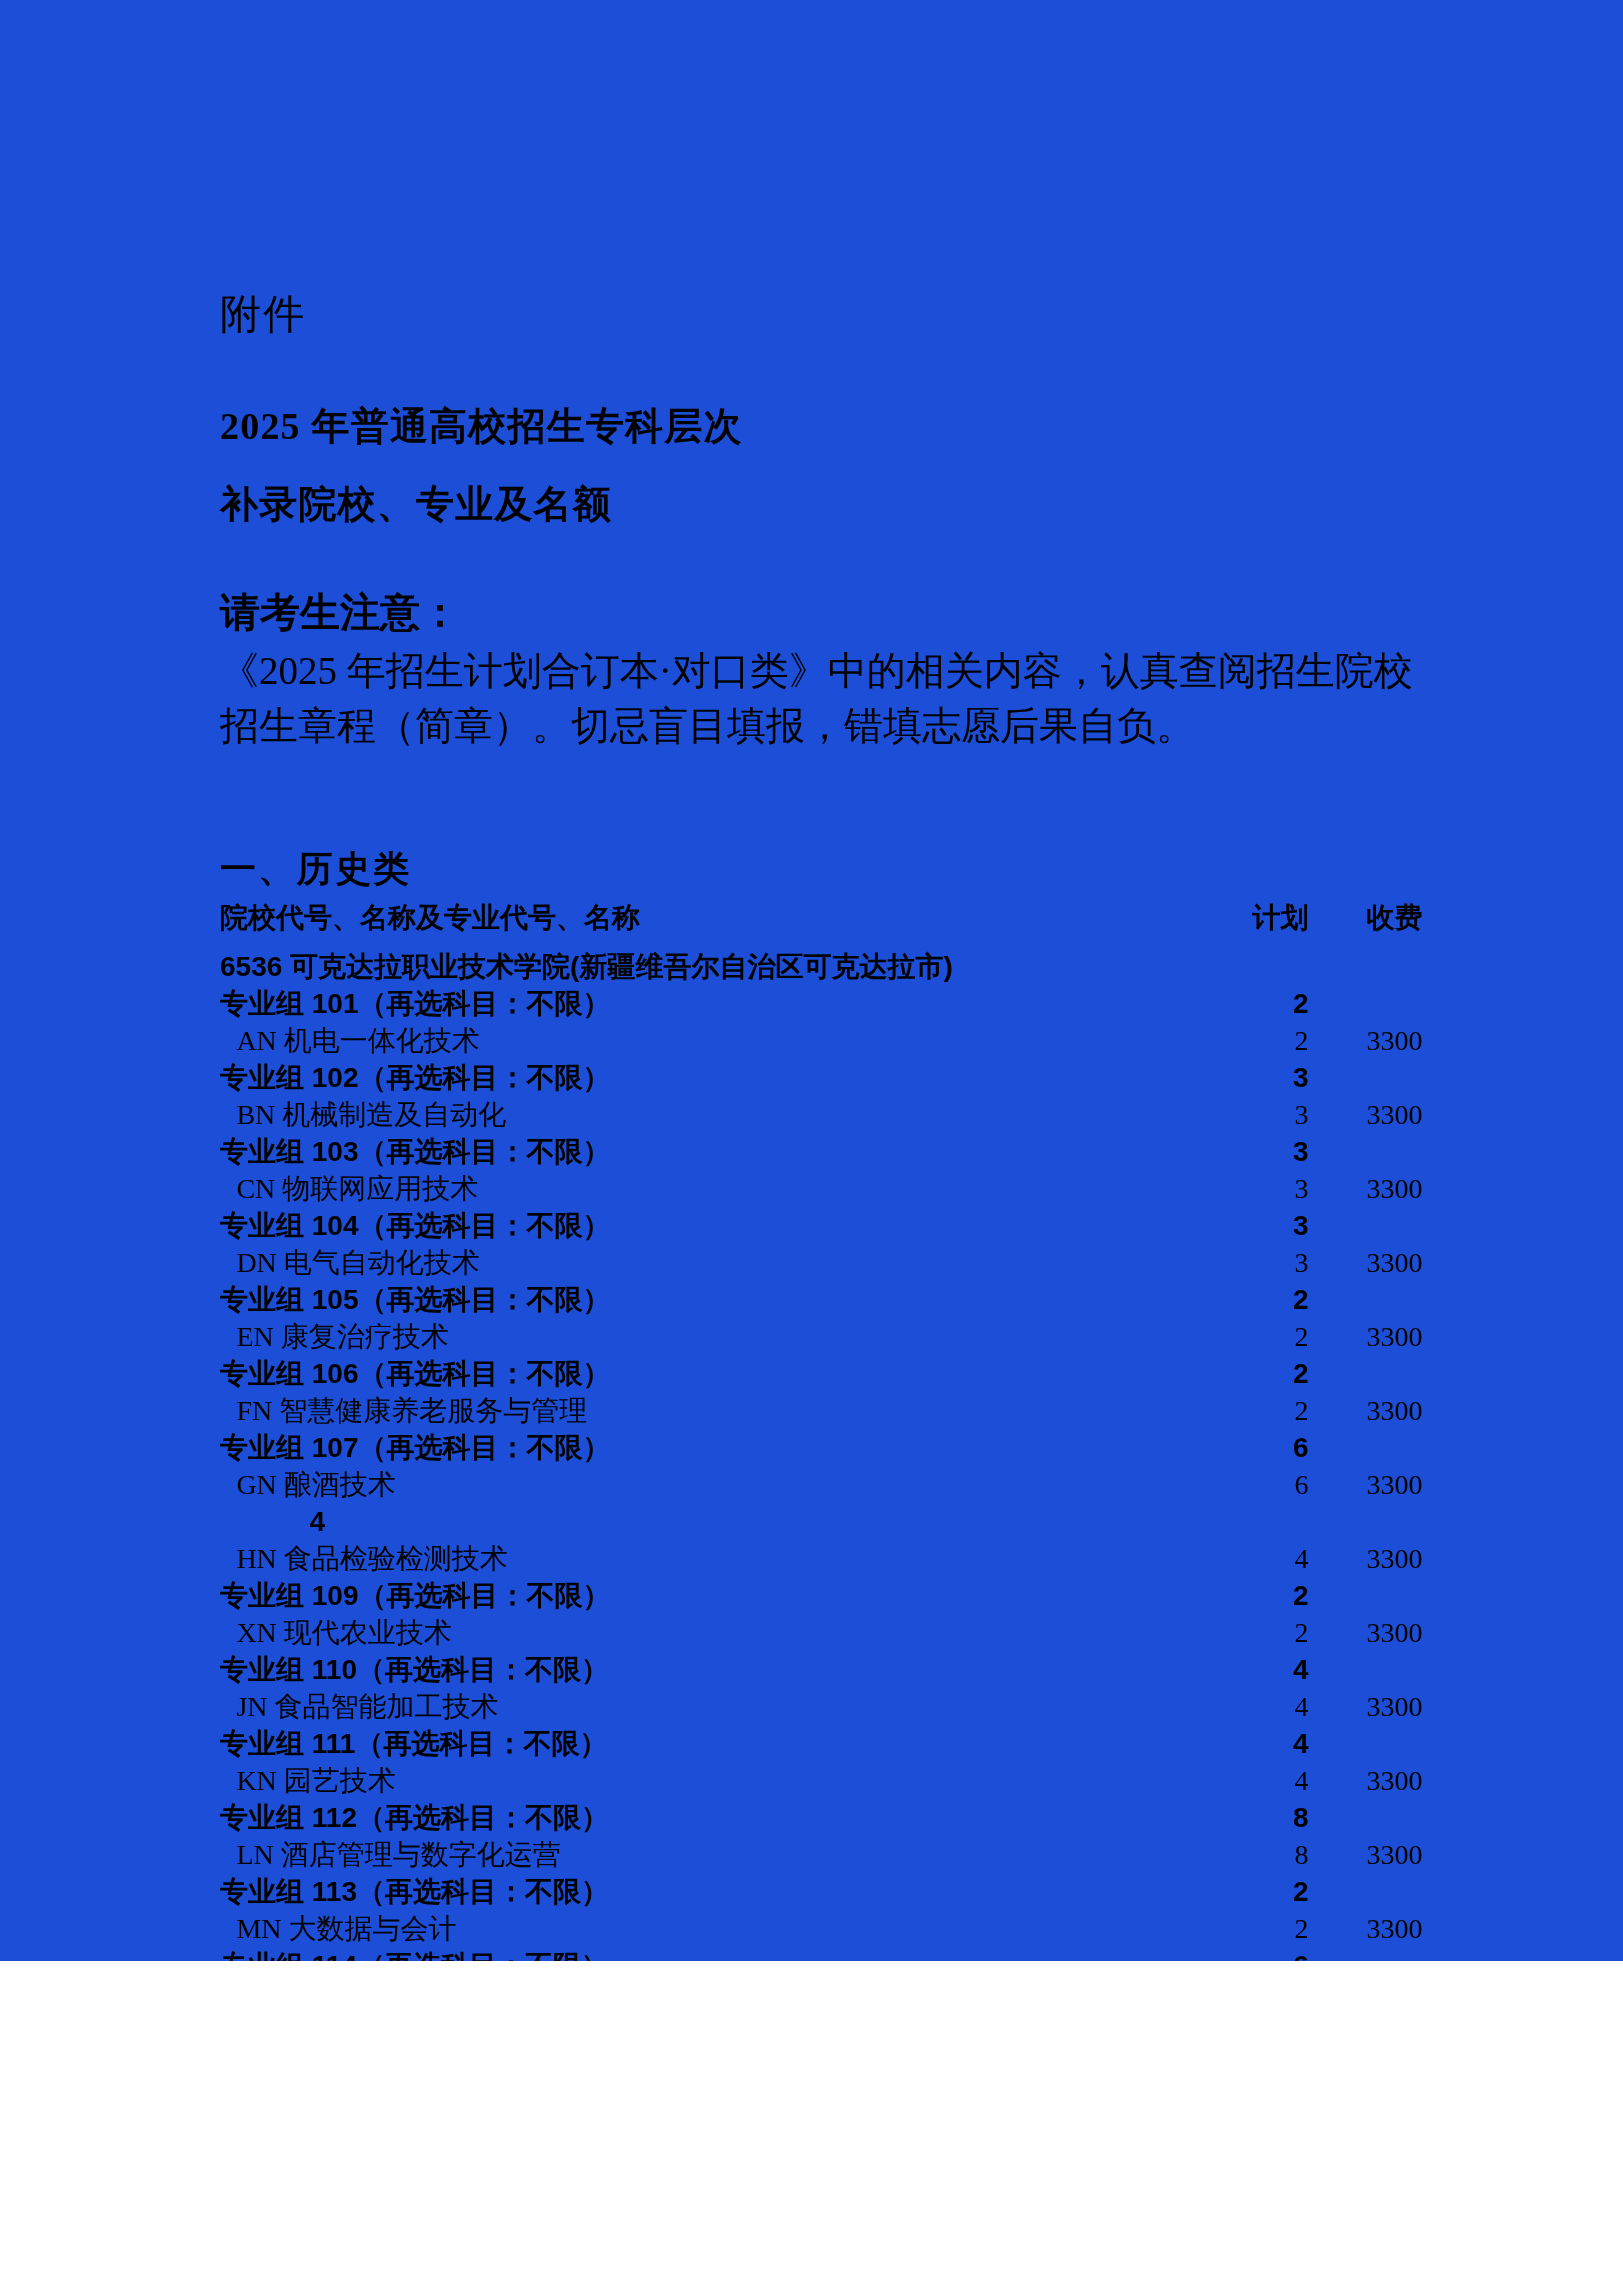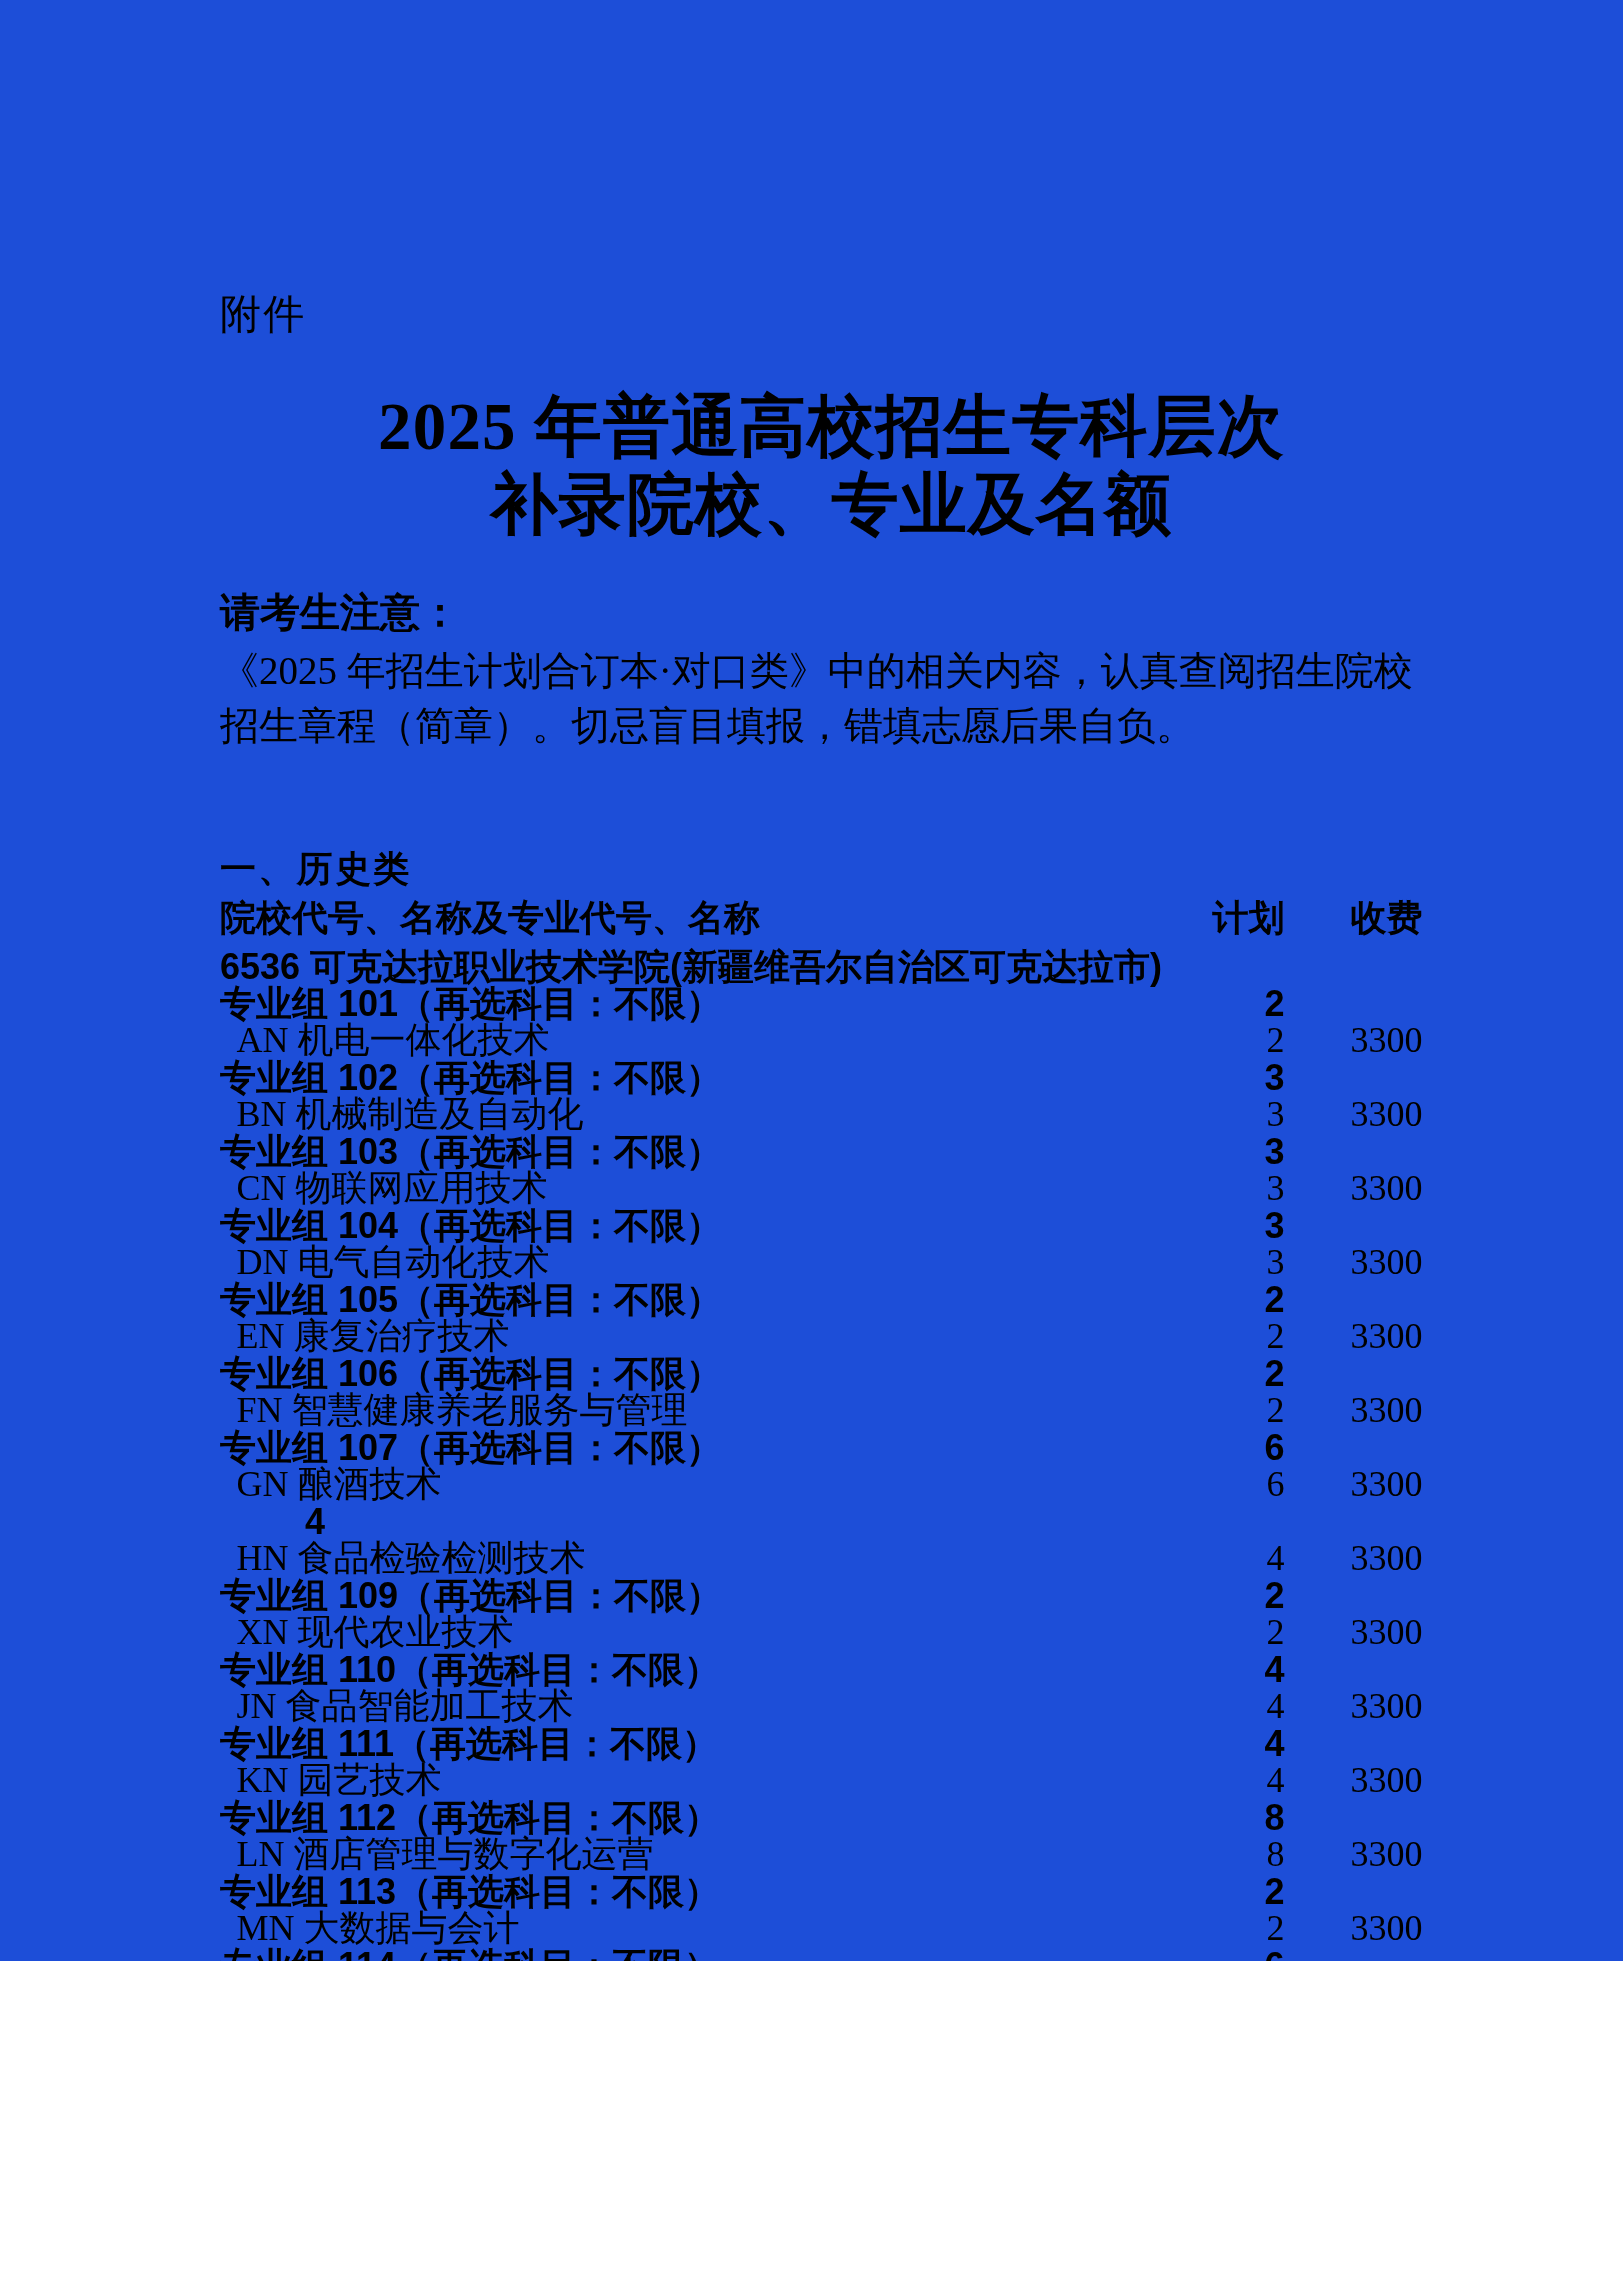--- a/index.html
+++ b/index.html
@@ -12,24 +12,23 @@
     font-family:"Liberation Serif", serif;
   }
   .attachment {
     position:absolute; left:220px; top:291px;
     font-family:"Liberation Sans", sans-serif;
     font-size:41px; line-height:46px; font-weight:400;
     letter-spacing:2.3px;
   }
   .doc-title {
     position:absolute; left:220px; top:387px; width:1223px;
-    text-align:center;
-    font-family:"Liberation Serif", serif;
-    font-weight:700;
-    font-size:67px; line-height:78px;
+    font-family:"Liberation Serif", serif;
+    font-weight:700;
+    font-size:38px; line-height:78px;
     letter-spacing:1.2px;
   }
   .notice-heading {
     position:absolute; left:220px; top:591px;
     font-family:"Liberation Serif", serif;
     font-weight:700;
     font-size:40px; line-height:44px;
   }
   .notice-para {
     position:absolute; left:220px; top:643px; width:1223px;
@@ -47,23 +46,22 @@
   }
   .thead {
     position:absolute; left:220px; top:899px; width:1223px;
   }
   .rows {
     position:absolute; left:220px; top:948px; width:1223px;
   }
   .row {
     display:flex; align-items:center;
     height:37px; line-height:37px;
-    font-size:36px;
+    font-size:28px;
     white-space:nowrap;
-    gap:24px;
   }
   .row .name { flex:1 1 auto; overflow:visible; }
   .row .plan { flex:none; width:105px; text-align:right; }
   .row .fee  { flex:none; width:114px; padding-right:20.4px; text-align:right; }
   .thead.row, .row.school, .row.group {
     font-family:"Liberation Sans", sans-serif;
     font-weight:700;
   }
   .row.major { font-family:"Liberation Serif", serif; font-weight:400; }
   .row.major .name { padding-left:16.4px; }

